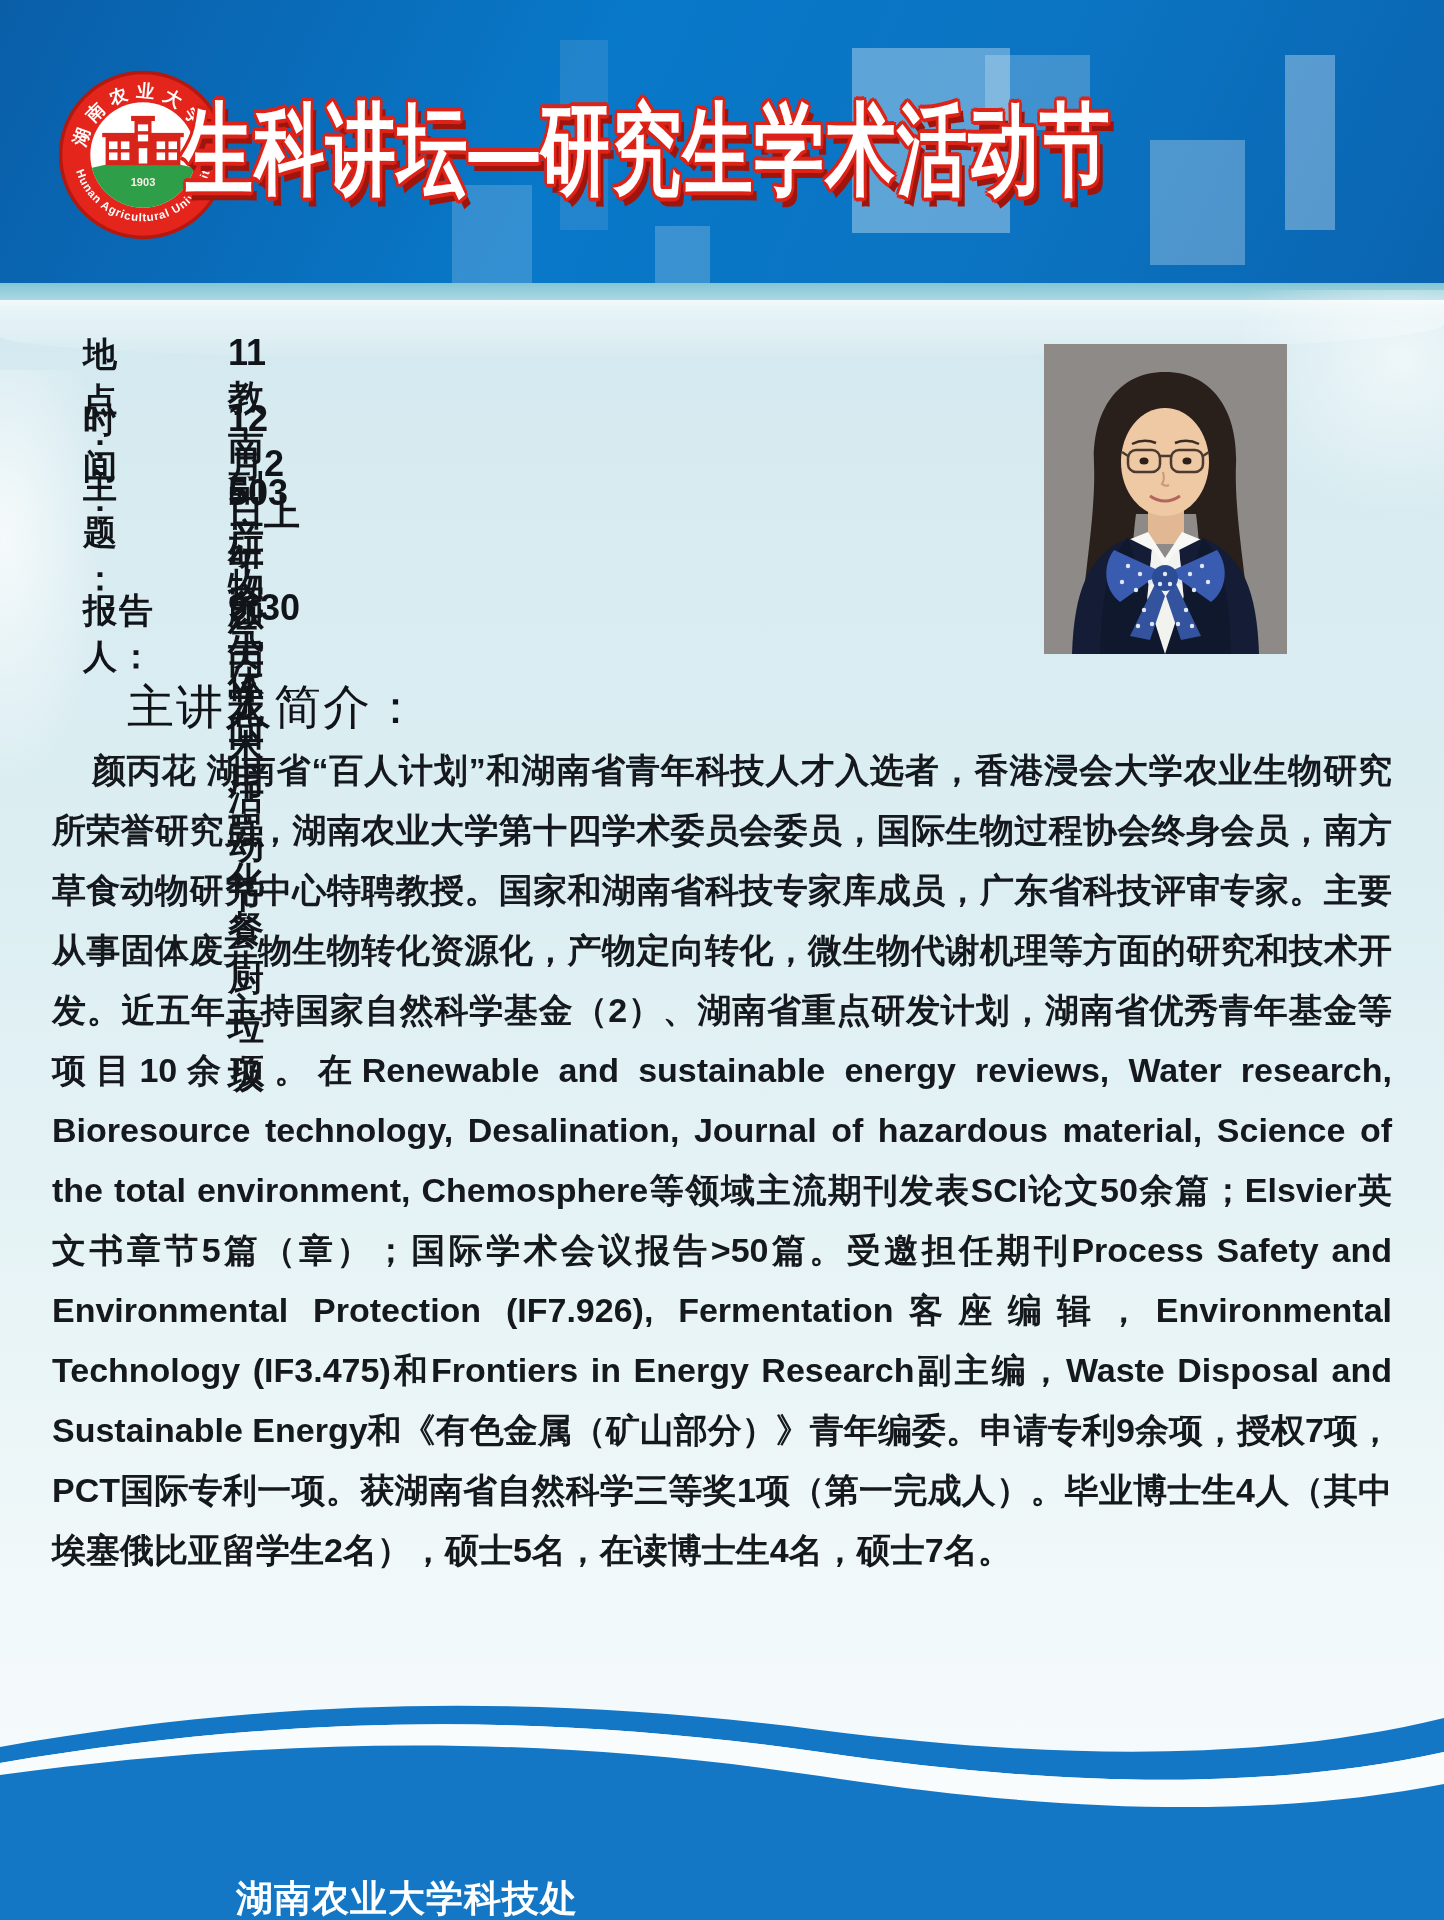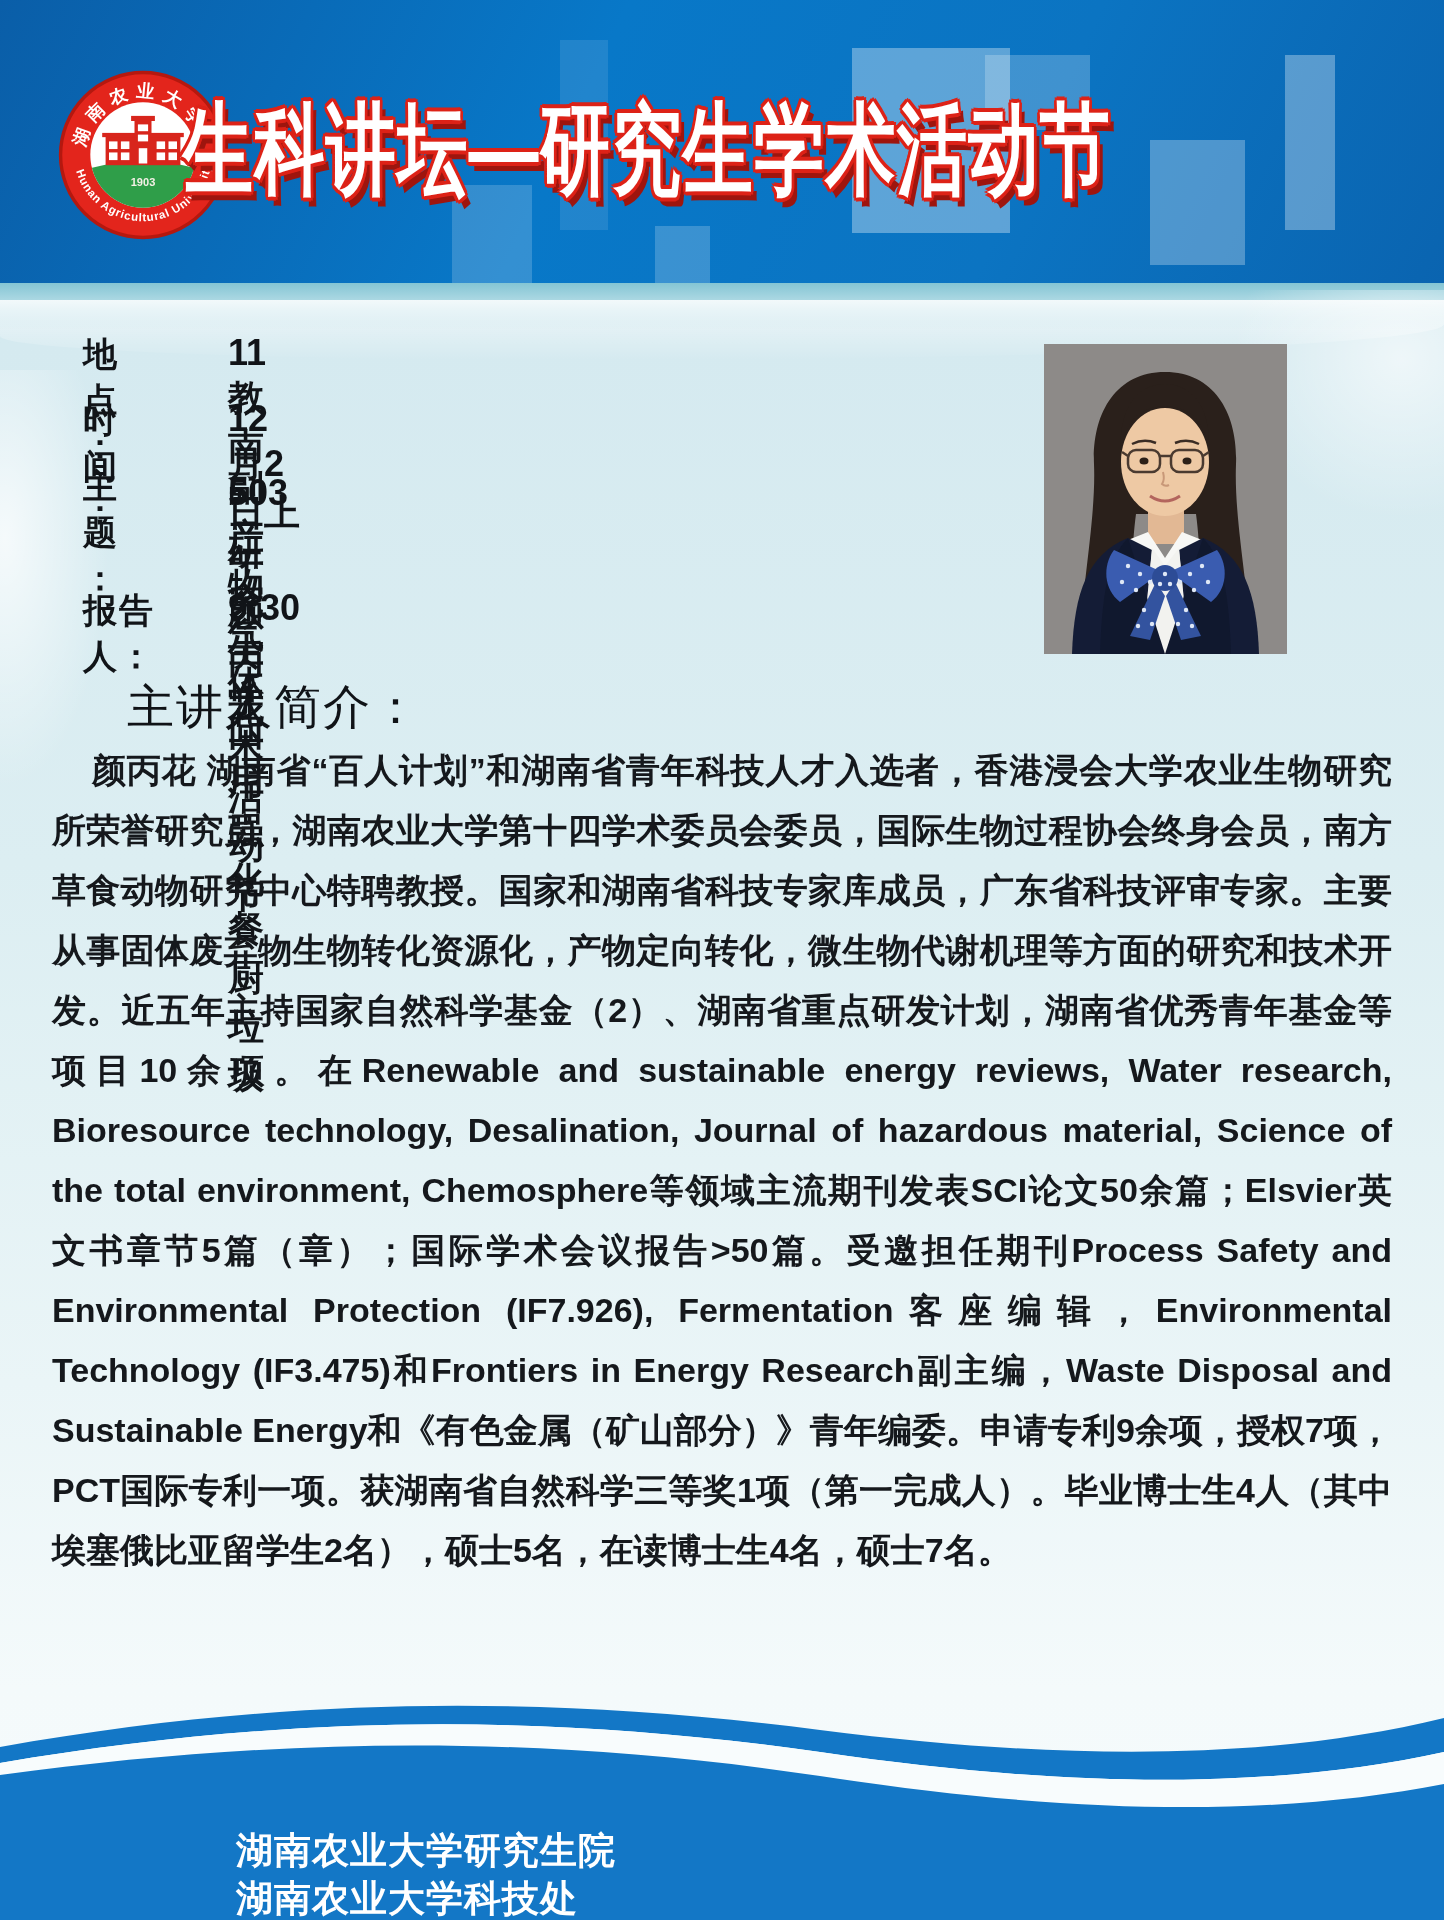--- a/index.html
+++ b/index.html
@@ -195,16 +195,15 @@
 
   <div class="bio-heading">主讲人简介：</div>
   <div class="bio-paragraph">颜丙花  湖南省“百人计划”和湖南省青年科技人才入选者，香港浸会大学农业生物研究所荣誉研究员，湖南农业大学第十四学术委员会委员，国际生物过程协会终身会员，南方草食动物研究中心特聘教授。国家和湖南省科技专家库成员，广东省科技评审专家。主要从事固体废弃物生物转化资源化，产物定向转化，微生物代谢机理等方面的研究和技术开发。近五年主持国家自然科学基金（2）、湖南省重点研发计划，湖南省优秀青年基金等项目10余项。在Renewable and sustainable energy reviews, Water research, Bioresource technology, Desalination, Journal of hazardous material, Science of the total environment, Chemosphere等领域主流期刊发表SCI论文50余篇；Elsvier英文书章节5篇（章）；国际学术会议报告&gt;50篇。受邀担任期刊Process Safety and Environmental Protection (IF7.926), Fermentation客座编辑，Environmental Technology (IF3.475)和Frontiers in Energy Research副主编，Waste Disposal and Sustainable Energy和《有色金属（矿山部分）》青年编委。申请专利9余项，授权7项， PCT国际专利一项。获湖南省自然科学三等奖1项（第一完成人）。毕业博士生4人（其中埃塞俄比亚留学生2名），硕士5名，在读博士生4名，硕士7名。</div>
 
   <svg class="footer-svg" viewBox="0 0 1444 250" preserveAspectRatio="none">
     <path fill="#1377c6" d="M0,77 C280,27 540,24 820,60 C1080,93 1280,88 1444,48 L1444,82 C1280,118 1080,120 820,82 C540,42 280,45 0,93 Z"></path>
     <path fill="#f8fcfd" d="M0,93 C280,45 540,42 820,82 C1080,120 1280,118 1444,82 L1444,114 C1280,146 1080,146 820,106 C540,64 280,67 0,105 Z"></path>
     <path fill="#1377c6" d="M0,105 C280,67 540,64 820,106 C1080,146 1280,146 1444,114 L1444,250 L0,250 Z"></path>
   </svg>
 
-  <div class="footer-text ft2">湖南农业大学研究生院</div>
   <div class="footer-text ft3">湖南农业大学科技处</div>
 
 </div>
 
 </body></html>

